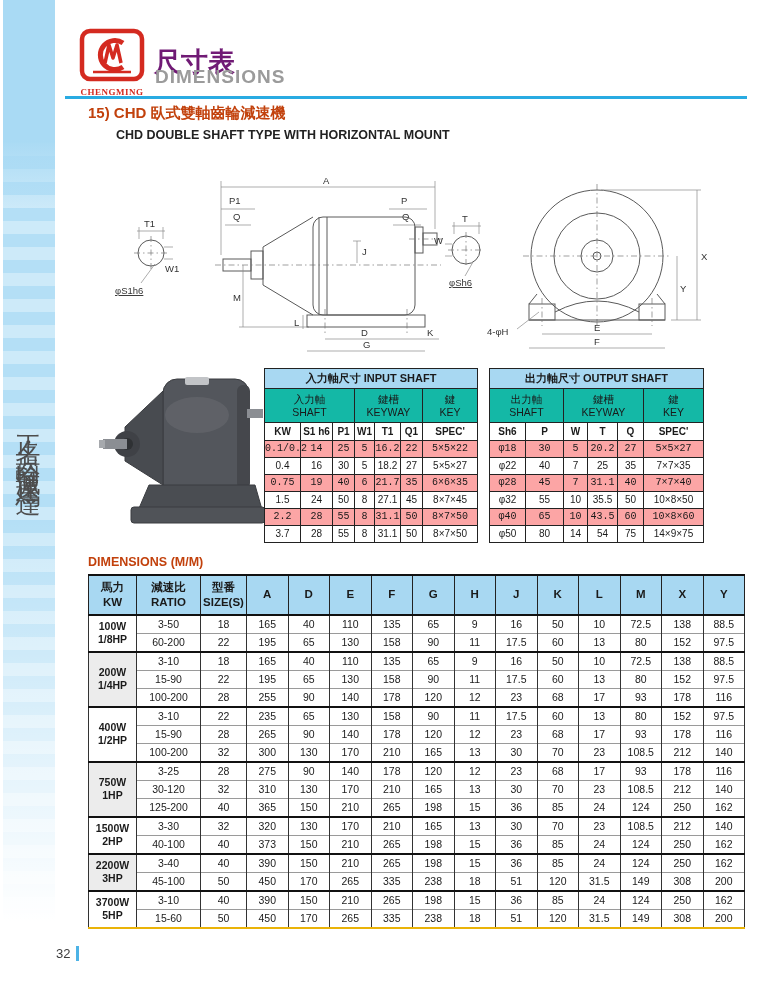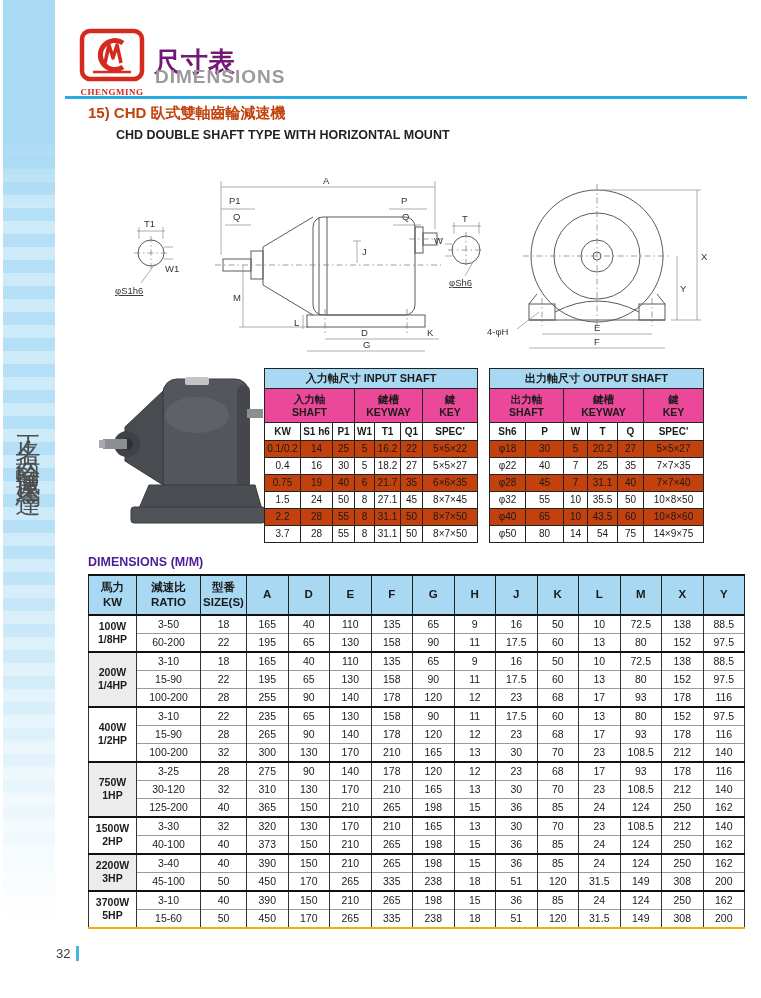--- a/index.html
+++ b/index.html
@@ -27,25 +27,25 @@
   .drawing text{font-family:"Liberation Sans",sans-serif;font-size:9.5px;fill:#333;}
   .drawing .ln{stroke:#5a5a5a;stroke-width:1;fill:none;}
   .drawing .thin{stroke:#8a8a8a;stroke-width:.7;fill:none;}
   .drawing .cl{stroke:#777;stroke-width:.7;fill:none;stroke-dasharray:6 3 1.5 3;}
   
   table{border-collapse:collapse;table-layout:fixed;}
   .shaft-table{position:absolute;}
   .shaft-table th,.shaft-table td{border:1px solid #222;text-align:center;padding:0;
     font-size:10px;line-height:1.15;}
   .t-title th{background:#a8d8f2;font-weight:bold;font-size:11px;height:19px;}
-  .t-group th{background:#ec4899;font-weight:bold;font-size:10.5px;height:33px;}
+  .t-group th{background:#14b8a6;font-weight:normal;font-size:10.5px;height:33px;}
   .t-cols th{height:17px;font-weight:bold;background:#fff;font-size:10px;}
   .shaft-table tbody td{height:16px;background:#fff;}
-  .shaft-table tr.shade td{background:#c2410c;}
-  .dims-title{position:absolute;left:88px;top:555px;font-size:12.5px;font-weight:bold;color:#4c1d95;}
+  .shaft-table tr.shade td{background:#fca5a5;font-family:Liberation Mono, monospace;}
+  .dims-title{position:absolute;left:88px;top:555px;font-size:12.5px;font-weight:bold;color:#c2410c;}
   .dim-table{position:absolute;left:88px;top:574px;width:657px;border-bottom:2px solid #eab308;}
   .dim-table th{background:#a8d8f2;border:1px solid #222;border-top:2px solid #111;
     border-bottom:2px solid #111;font-size:11.5px;font-weight:bold;padding:4px 0;line-height:1.3;}
   .dim-table td{border-left:1px solid #333;border-right:1px solid #333;border-top:1px solid #9a9a9a;
     text-align:center;font-size:10.5px;height:17px;padding:0;background:#fff;}
   .dim-table tr.group-start td{border-top:2px solid #111;}
   .power-cell{font-weight:bold;font-size:10.5px;line-height:1.25;}
   .power-cell.gshade{background:#ececec !important;}
   
   .footer{position:absolute;left:56px;top:946px;font-size:13px;color:#3c3c3c;display:flex;align-items:center;gap:6px;}

